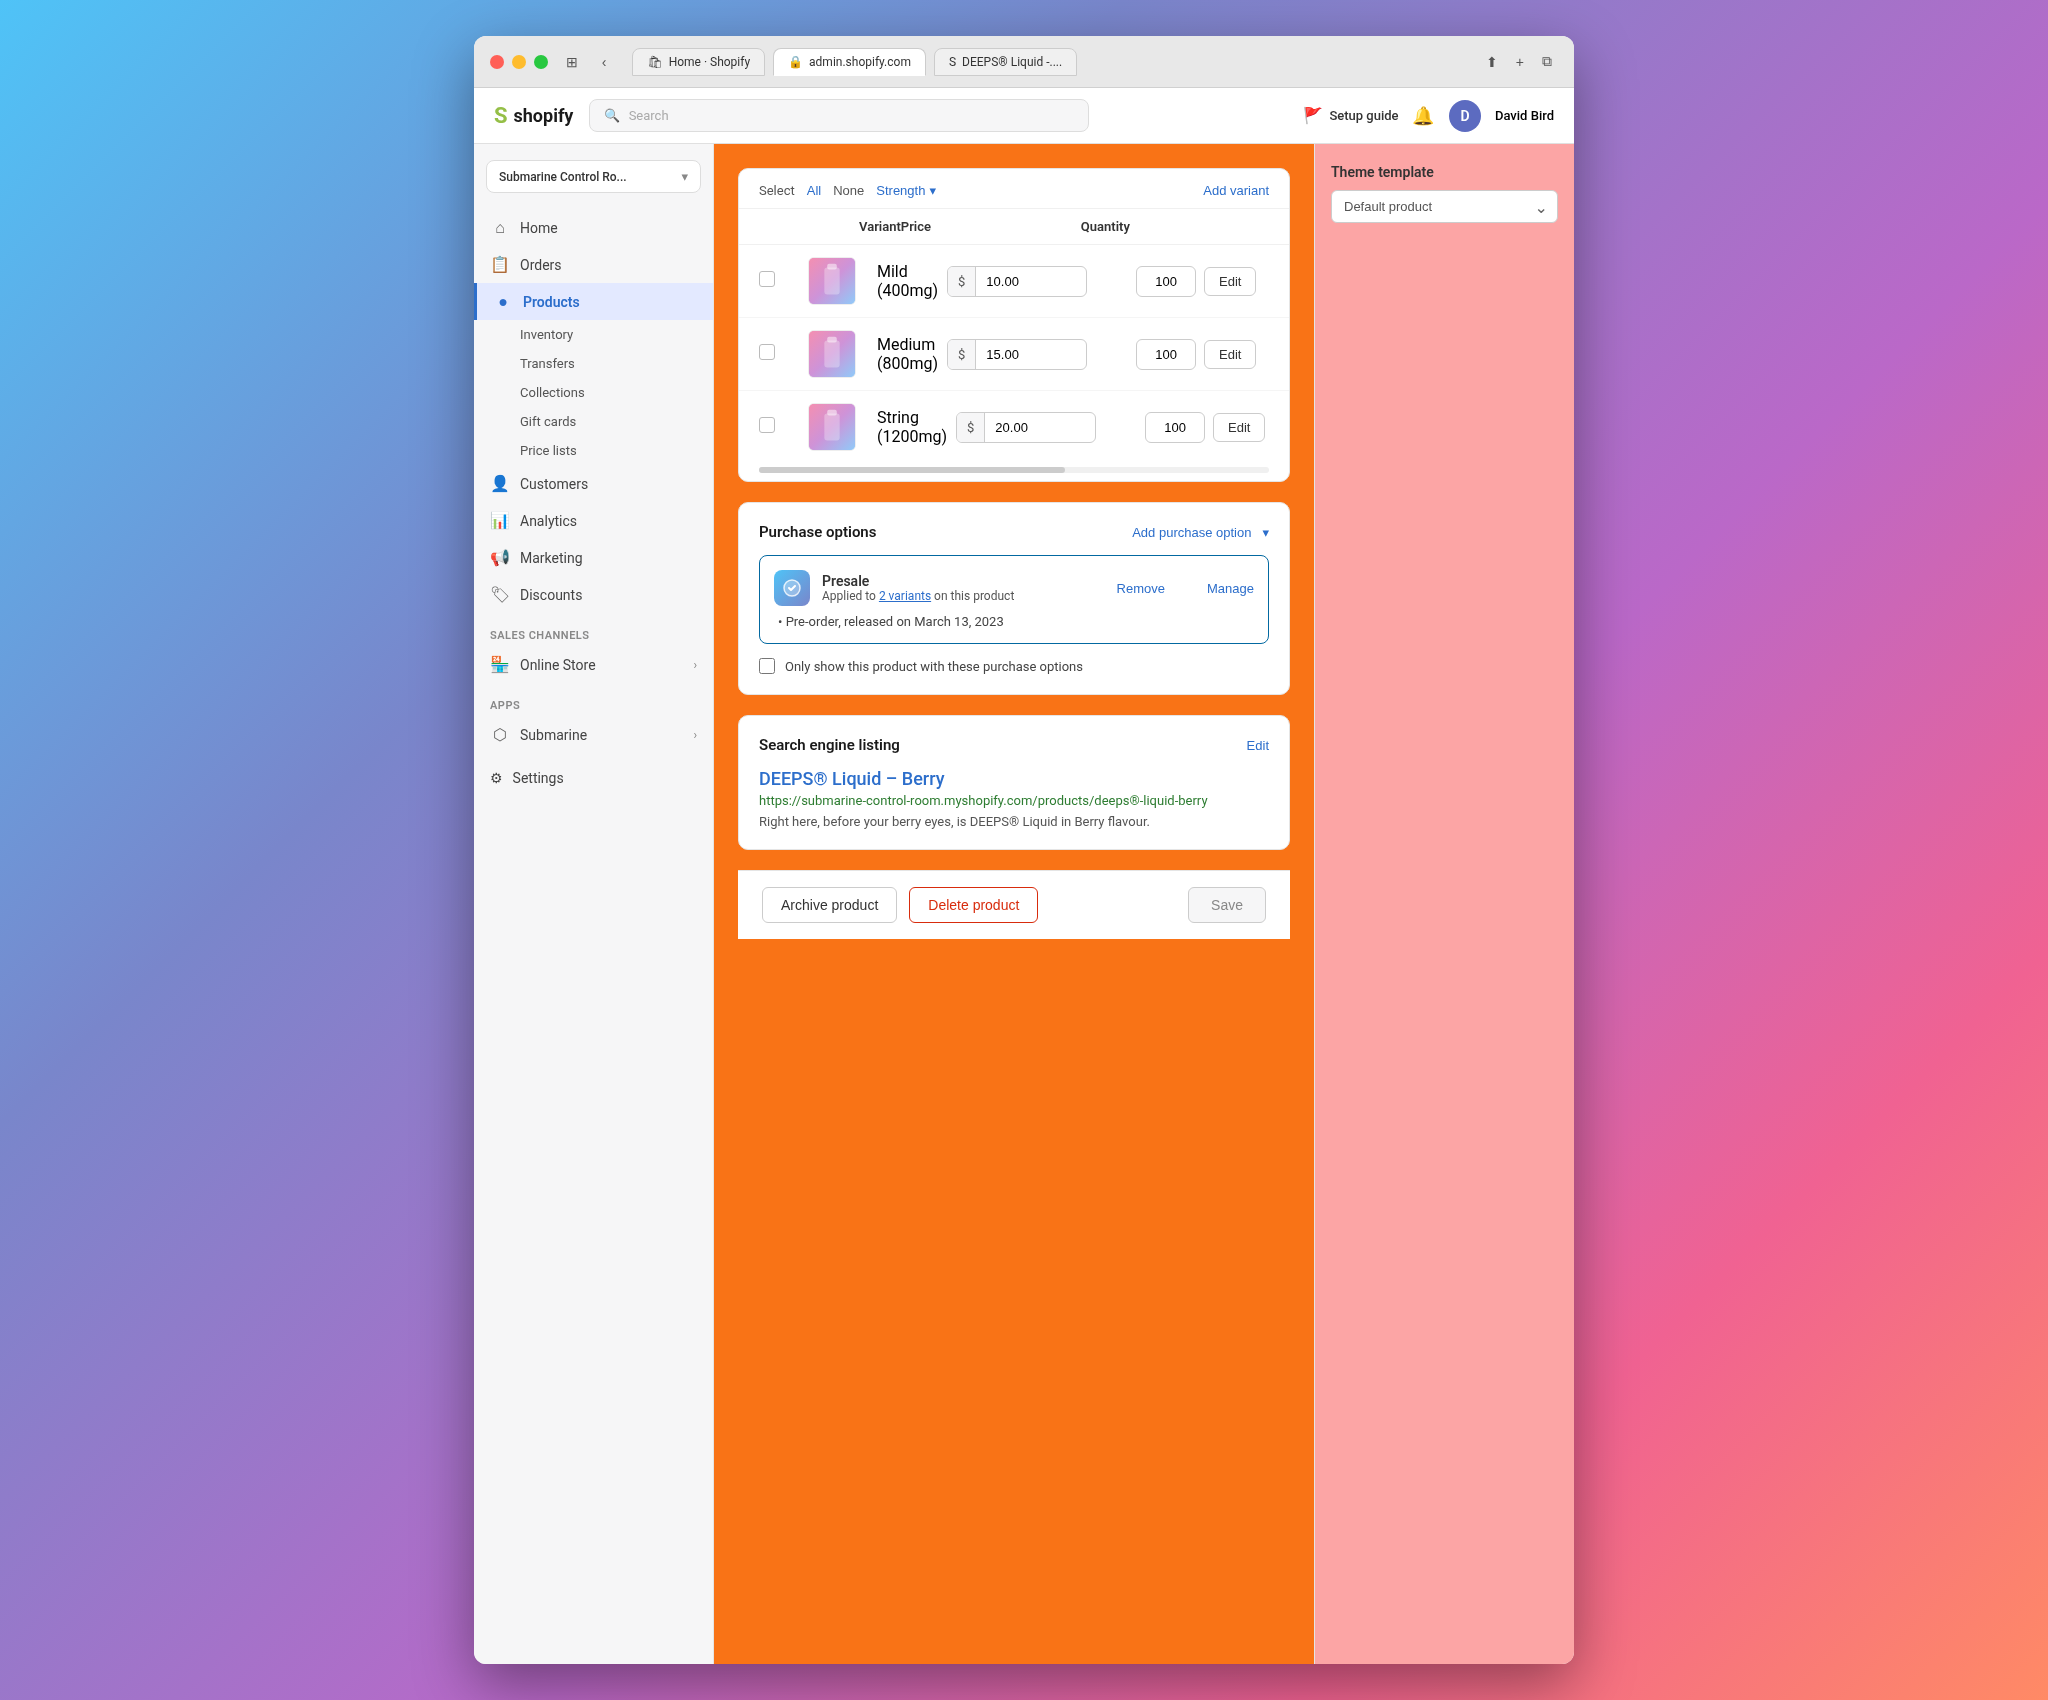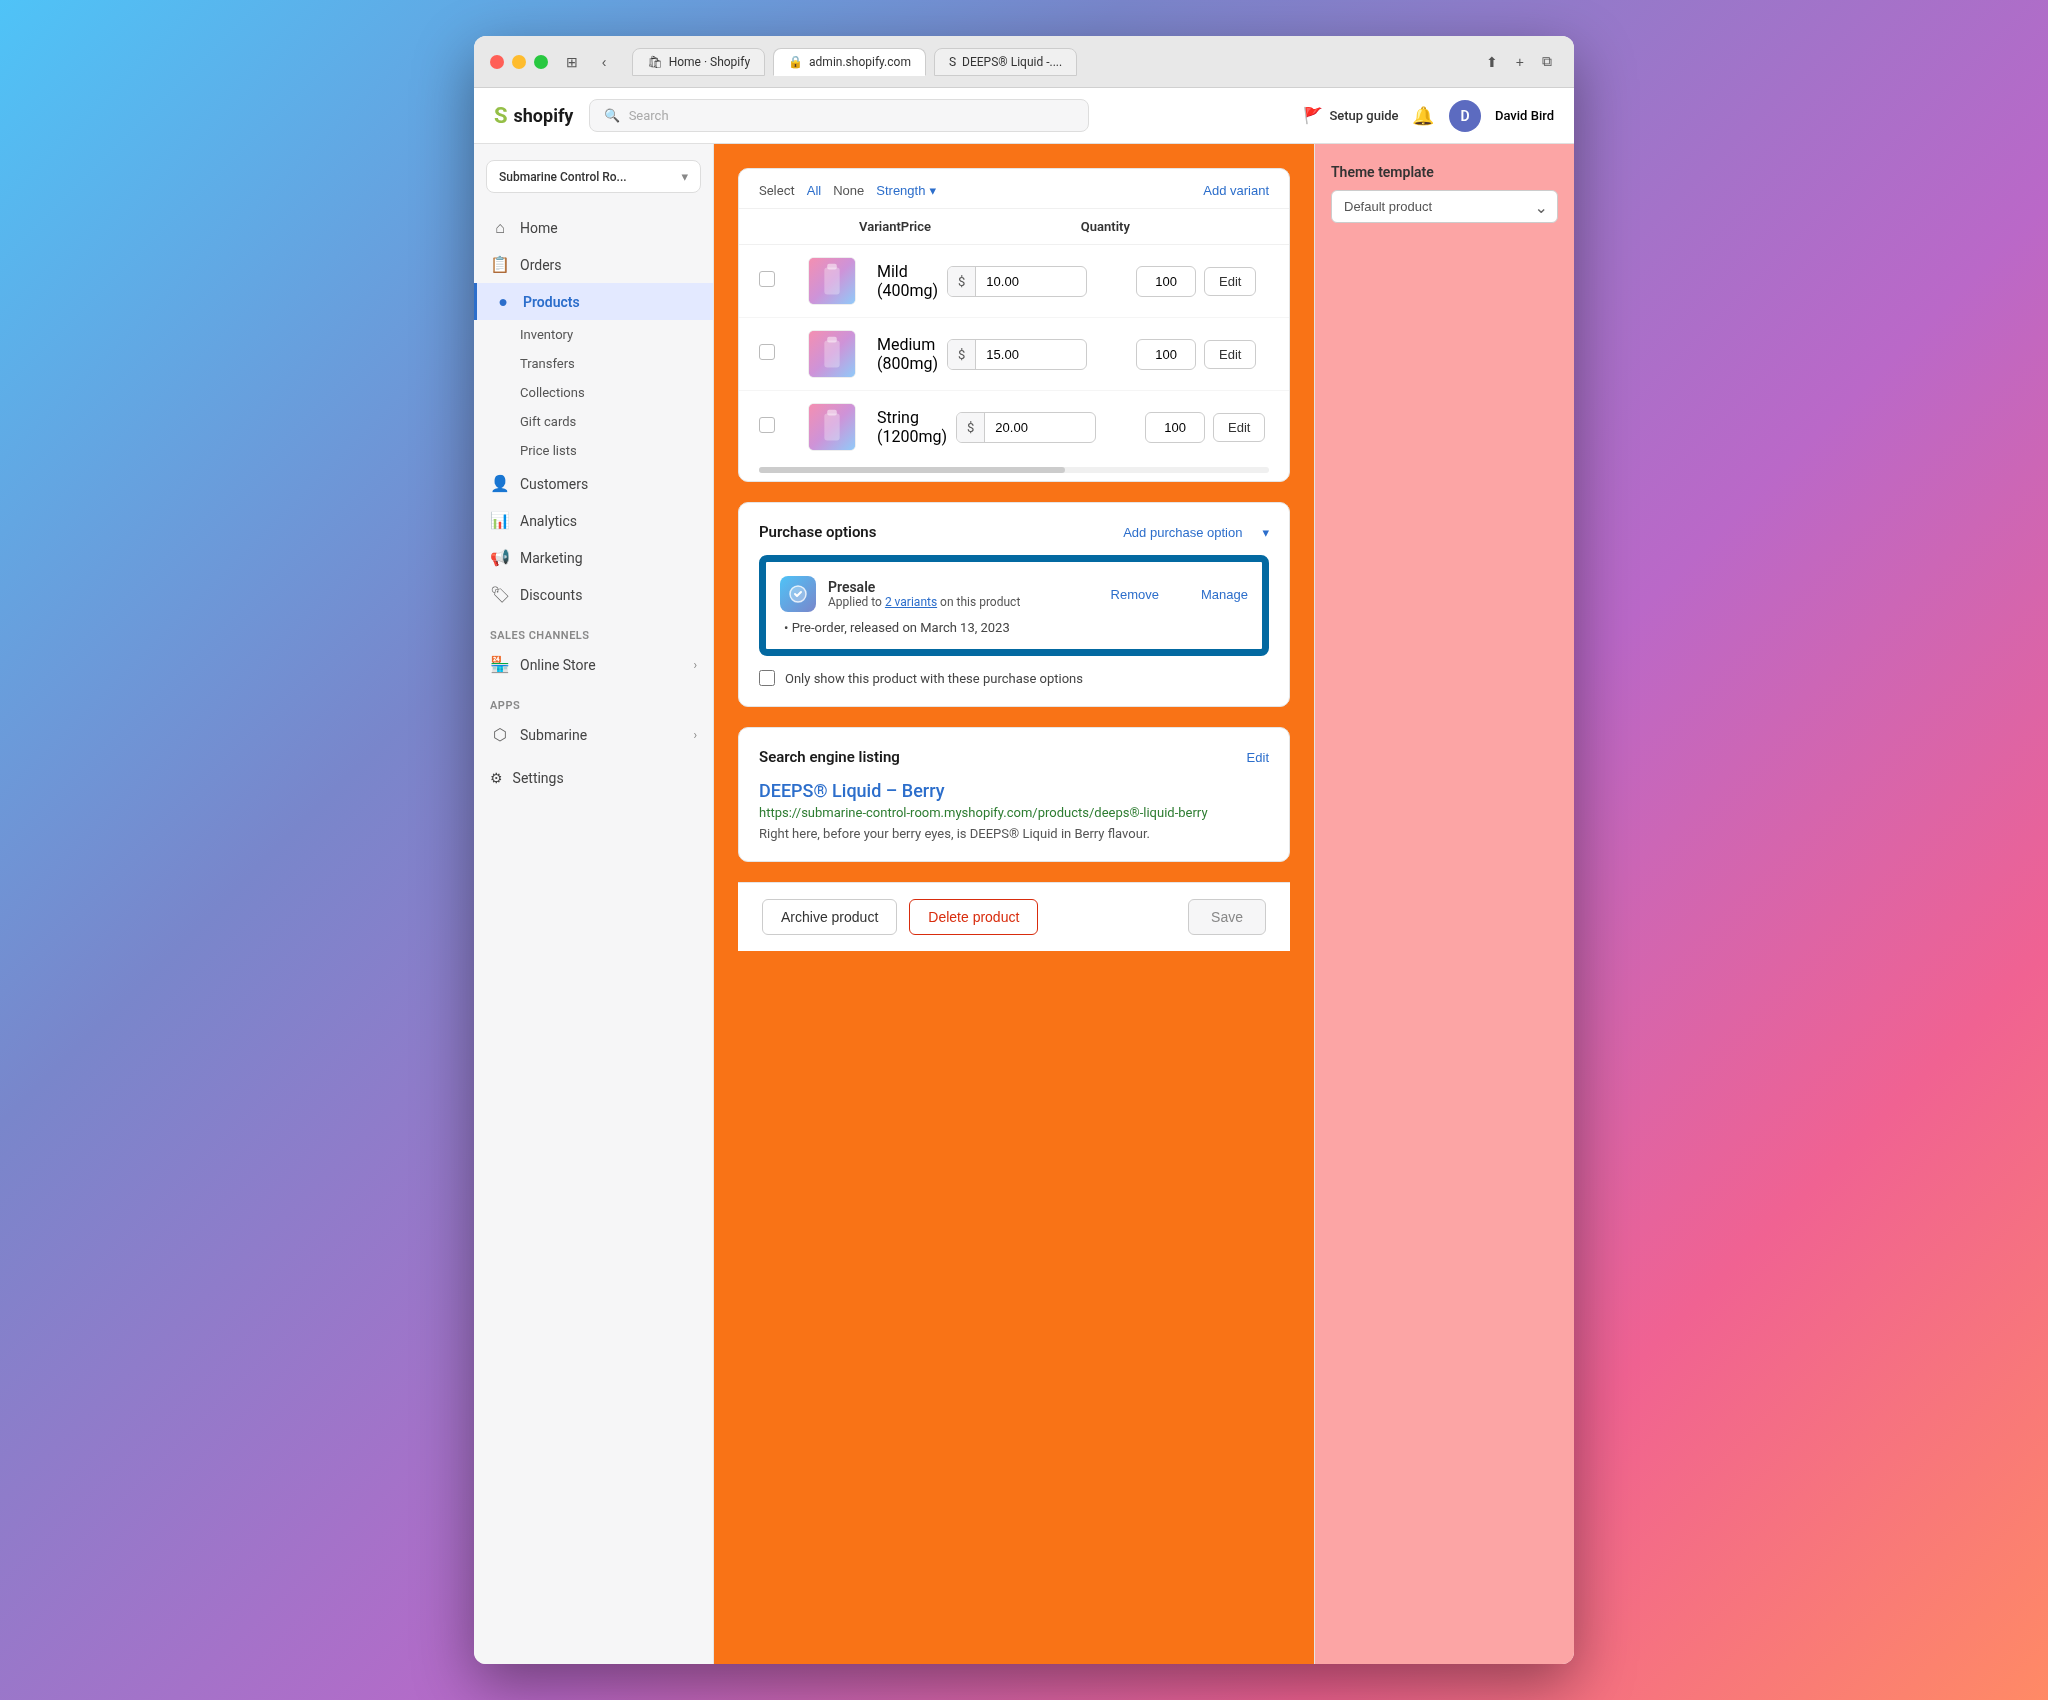--- a/index.html
+++ b/index.html
@@ -279,30 +279,30 @@
     .section-header {
       display: flex;
       align-items: center;
       justify-content: space-between;
       margin-bottom: 14px;
     }
     .section-title { font-size: 15px; font-weight: 600; color: #1a1a1a; }
     .add-option-btn {
       display: flex;
       align-items: center;
-      gap: 20px;
+      gap: 11px;
       font-size: 13px;
       color: #2c6ecb;
       background: none;
       border: none;
       cursor: pointer;
       font-weight: 500;
     }
     .presale-card {
-      border: 7px solid #0369a1;
+      border: 1px solid #0369a1;
       border-radius: 8px;
       padding: 14px;
       margin-bottom: 14px;
     }
     .presale-header { display: flex; align-items: center; gap: 12px; margin-bottom: 6px; }
     .presale-icon {
       width: 36px; height: 36px; border-radius: 8px;
       background: linear-gradient(135deg, #4fc3f7, #7986cb);
       display: flex; align-items: center; justify-content: center;
       color: #fff; font-size: 16px;

